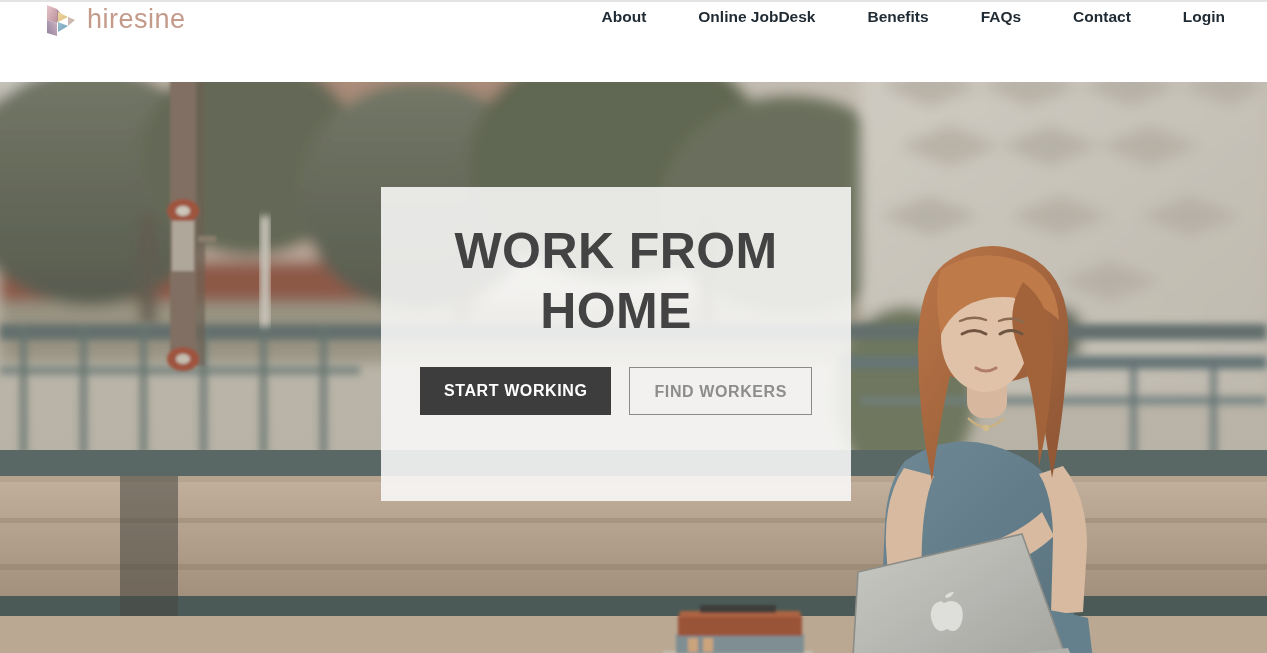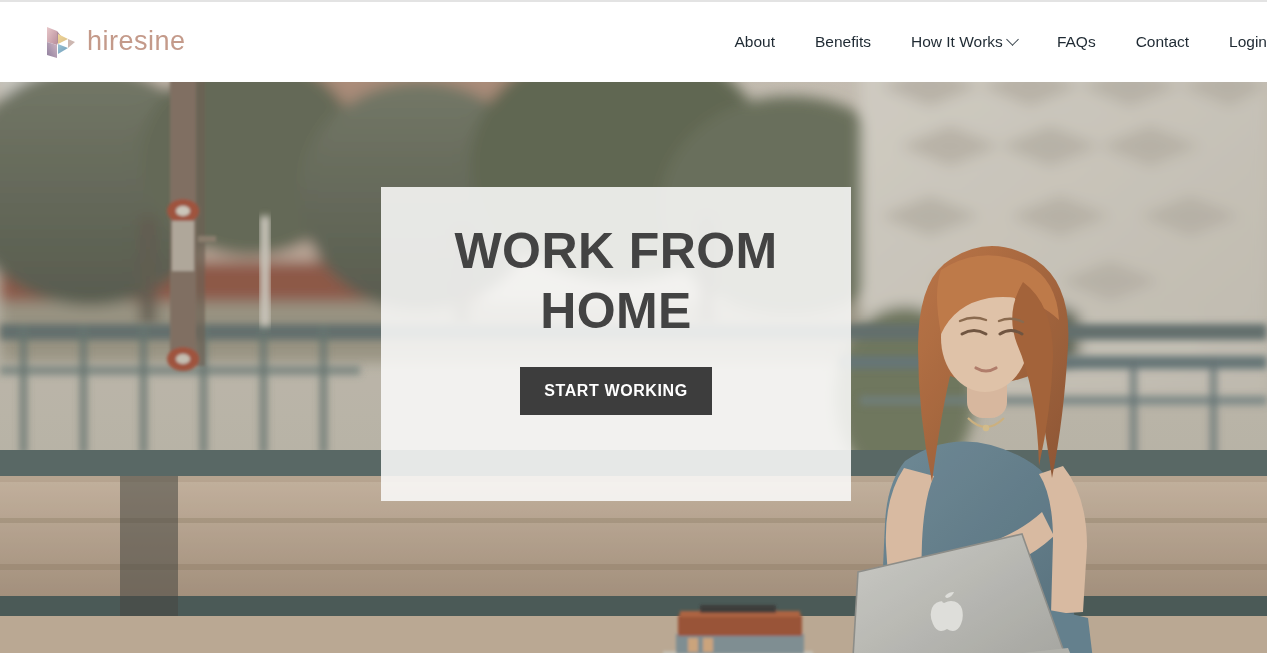--- a/index.html
+++ b/index.html
@@ -29,21 +29,21 @@
   }
 
   
   .site-header {
     position: absolute;
     top: 2px; left: 0;
     width: 1267px;
     height: 80px;
     background: #ffffff;
     display: flex;
-    align-items: center;
+    align-items: flex-start;
     z-index: 20;
   }
 
   .brand {
     display: flex;
     align-items: center;
     gap: 9px;
     margin-left: 44px;
     text-decoration: none;
   }
@@ -54,23 +54,25 @@
     font-size: 27px;
     letter-spacing: 0.5px;
     color: #c49a8a;
     font-weight: 400;
     line-height: 1;
     padding-bottom: 2px;
   }
 
   .main-nav {
     margin-left: auto;
+    margin-right: 42px;
     display: flex;
     align-items: center;
-    gap: 0px;
+    gap: 12px;
+    font-weight: bold;
   }
 
   .nav-item {
     display: flex;
     align-items: center;
     gap: 5px;
     padding: 6px 20px;
     font-size: 15.5px;
     color: #1f2a33;
     text-decoration: none;
@@ -209,29 +211,28 @@
       </svg>
       <span class="brand-word">hiresine</span>
     </a>
 
     <nav class="main-nav">
 
       <a class="nav-item" href="#">
         <span>About</span>
       </a>
 
+      <a class="nav-item" href="#">
+        <span>Online JobDesk</span>
+      </a>
 
       <a class="nav-item" href="#">
         <span>Benefits</span>
       </a>
 
-      <a class="nav-item" href="#">
-        <span>How It Works</span>
-        <i class="chev"></i>
-      </a>
 
 
       <a class="nav-item" href="#">
         <span>FAQs</span>
       </a>
 
       <a class="nav-item" href="#">
         <span>Contact</span>
       </a>
 
@@ -435,18 +436,19 @@
       <rect width="1267" height="587" fill="#4c5560" opacity="0.07"></rect>
     </svg>
 
     <div class="hero-card">
 
       <h1 class="hero-title">WORK FROM HOME</h1>
 
 
       <div class="hero-actions">
         <button class="btn btn-primary">START WORKING</button>
+        <button class="btn btn-ghost">FIND WORKERS</button>
       </div>
 
     </div>
   </section>
 
 </div>
 
 </body></html>

